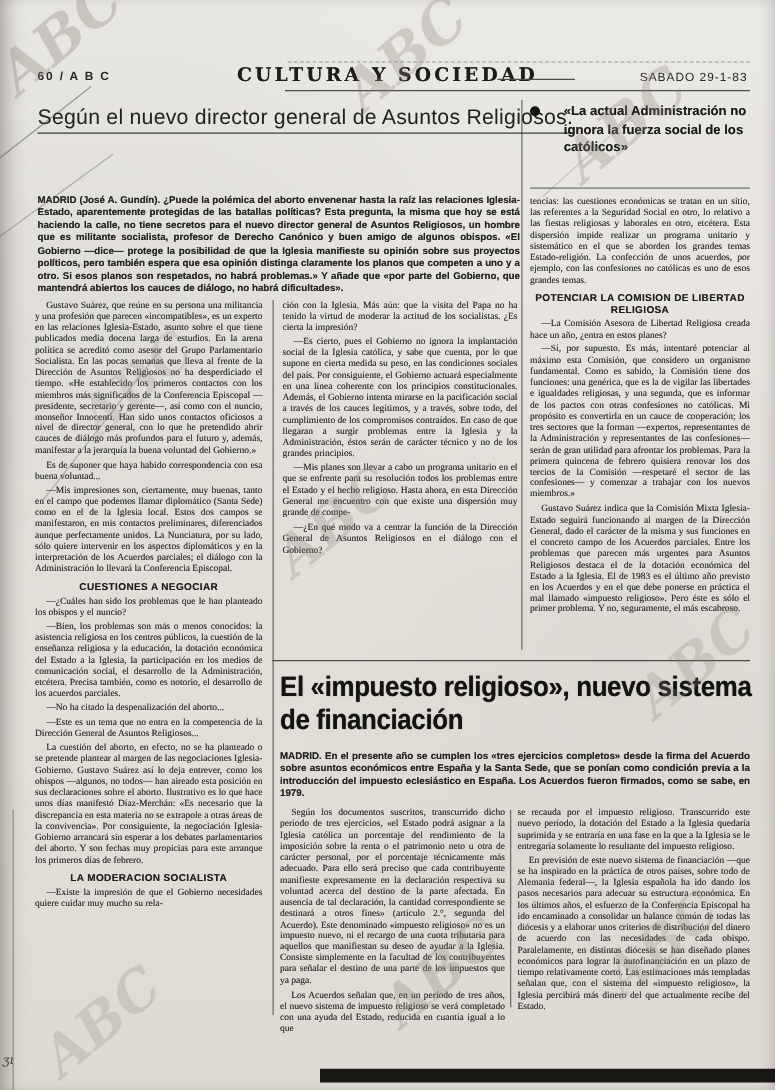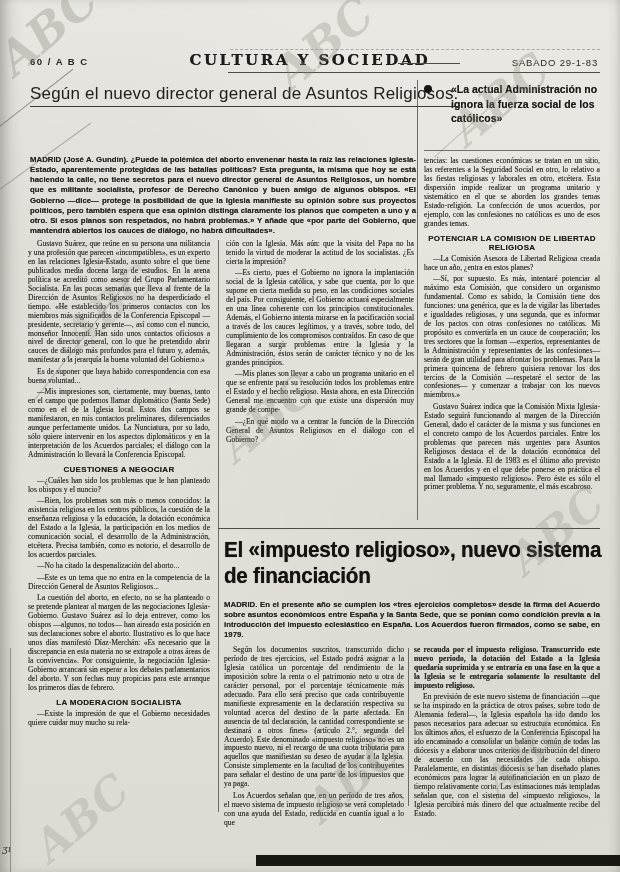--- a/index.html
+++ b/index.html
@@ -127,19 +127,19 @@
   <div class="abs lead" style="left:224px;top:600px;width:376px;">MADRID. En el presente año se cumplen los «tres ejercicios completos» desde la firma del Acuerdo sobre asuntos económicos entre España y la Santa Sede, que se ponían como condición previa a la introducción del impuesto eclesiástico en España. Los Acuerdos fueron firmados, como se sabe, en 1979.</div>
 
   <div class="abs vrule" style="left:408px;top:648px;height:158px;"></div>
 
   <div class="abs col" style="left:224px;top:646px;width:180px;">
     <p class="bt">Según los documentos suscritos, transcurrido dicho período de tres ejercicios, «el Estado podrá asignar a la Iglesia católica un porcentaje del rendimiento de la imposición sobre la renta o el patrimonio neto u otra de carácter personal, por el porcentaje técnicamente más adecuado. Para ello será preciso que cada contribuyente manifieste expresamente en la declaración respectiva su voluntad acerca del destino de la parte afectada. En ausencia de tal declaración, la cantidad correspondiente se destinará a otros fines» (artículo 2.°, segunda del Acuerdo). Este denominado «impuesto religioso» no es un impuesto nuevo, ni el recargo de una cuota tributaria para aquellos que manifiestan su deseo de ayudar a la Iglesia. Consiste simplemente en la facultad de los contribuyentes para señalar el destino de una parte de los impuestos que ya paga.</p>
     <p class="bt">Los Acuerdos señalan que, en un período de tres años, el nuevo sistema de impuesto religioso se verá completado con una ayuda del Estado, reducida en cuantía igual a lo que</p>
   </div>
 
   <div class="abs col" style="left:414px;top:646px;width:186px;">
-    <p class="bt" style="text-indent:0;font-weight:bold;">se recauda por el impuesto religioso. Transcurrido este nuevo período, la dotación del Estado a la Iglesia quedaría suprimida y se entraría en una fase en la que a la Iglesia se le entregaría solamente lo resultante del impuesto religioso.</p>
+    <p class="bt" style="text-indent:0;">se recauda por el impuesto religioso. Transcurrido este nuevo período, la dotación del Estado a la Iglesia quedaría suprimida y se entraría en una fase en la que a la Iglesia se le entregaría solamente lo resultante del impuesto religioso.</p>
     <p class="bt">En previsión de este nuevo sistema de financiación —que se ha inspirado en la práctica de otros países, sobre todo de Alemania federal—, la Iglesia española ha ido dando los pasos necesarios para adecuar su estructura económica. En los últimos años, el esfuerzo de la Conferencia Episcopal ha ido encaminado a consolidar un balance común de todas las diócesis y a elaborar unos criterios de distribución del dinero de acuerdo con las necesidades de cada obispo. Paralelamente, en distintas diócesis se han diseñado planes económicos para lograr la autofinanciación en un plazo de tiempo relativamente corto. Las estimaciones más templadas señalan que, con el sistema del «impuesto religioso», la Iglesia percibirá más dinero del que actualmente recibe del Estado.</p>
   </div>
 
   <div class="botbar" style="left:256px;top:855px;width:364px;height:11px;"></div>
 
 </div>
 
 </body></html>

